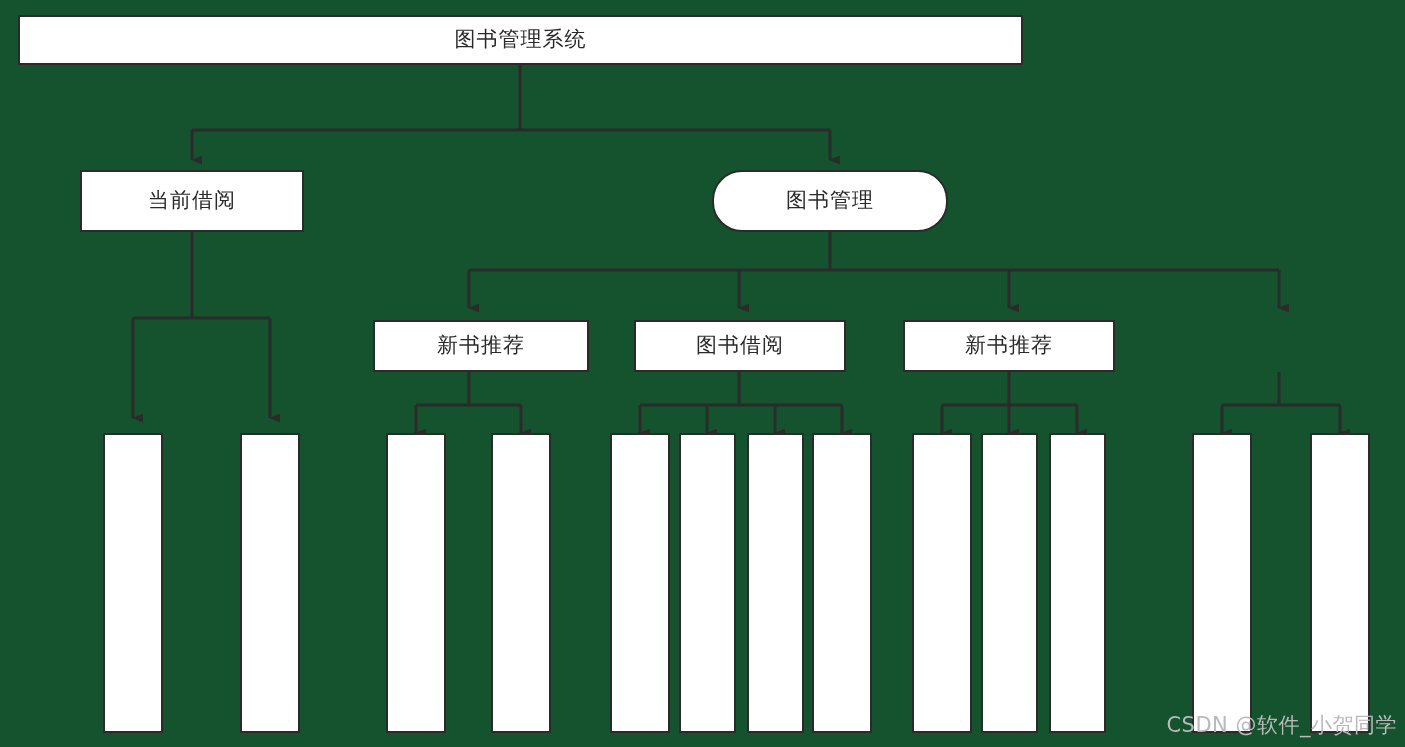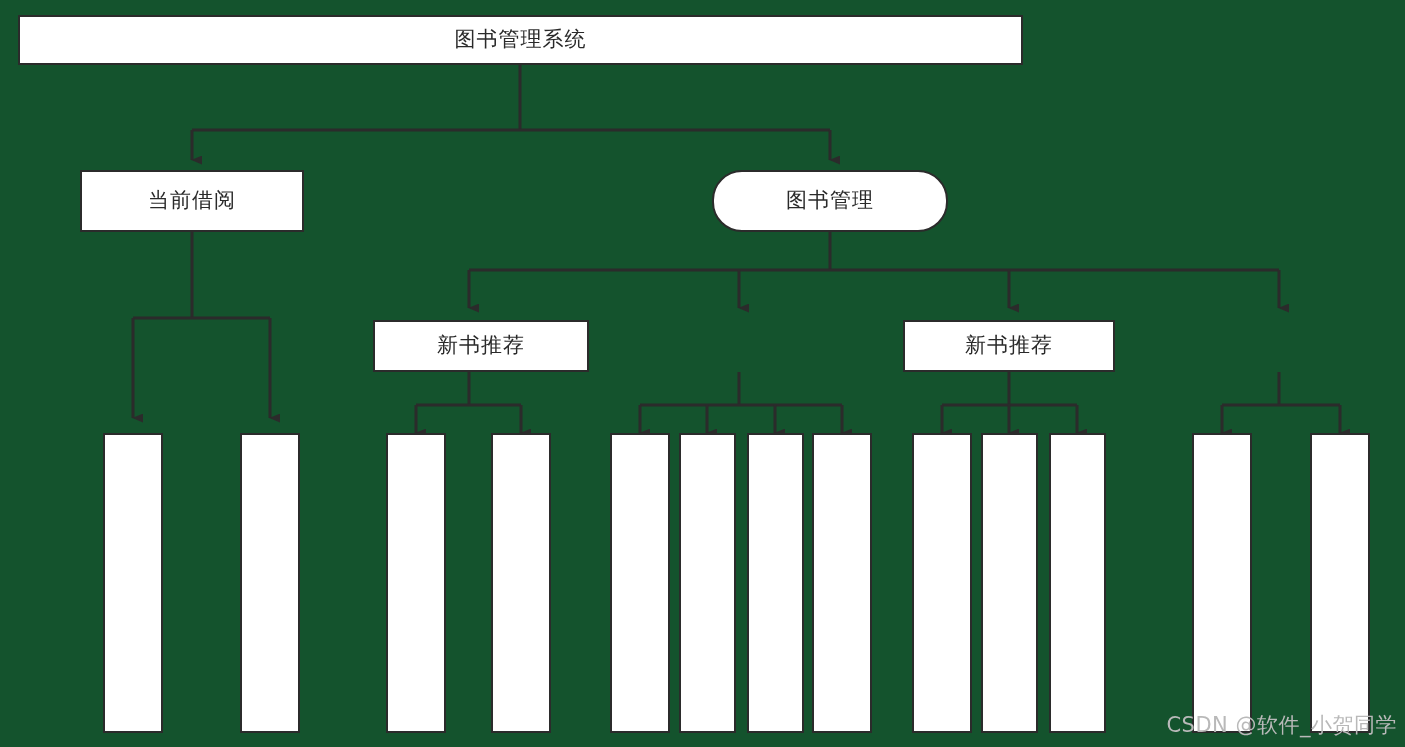--- a/index.html
+++ b/index.html
@@ -134,20 +134,23 @@
   </div>
 
   <div class="node-box horiz" style="left:712px; top:170px; width:236px; height:62px;border-radius:30px;">
     <span class="node-label-h">图书管理</span>
   </div>
 
   <div class="node-box horiz" style="left:373px; top:320px; width:216px; height:52px;">
     <span class="node-label-h">新书推荐</span>
   </div>
 
+  <div class="node-box horiz" style="left:634px; top:320px; width:212px; height:52px;">
+    <span class="node-label-h">图书借阅</span>
+  </div>
 
   <div class="node-box horiz" style="left:903px; top:320px; width:212px; height:52px;">
     <span class="node-label-h">新书推荐</span>
   </div>
 
 
   <div class="node-box vert" style="left:103px; top:433px; width:60px; height:300px;">
     <span class="node-label-v">用户登录</span>
   </div>
   <div class="node-box vert" style="left:240px; top:433px; width:60px; height:300px;">

